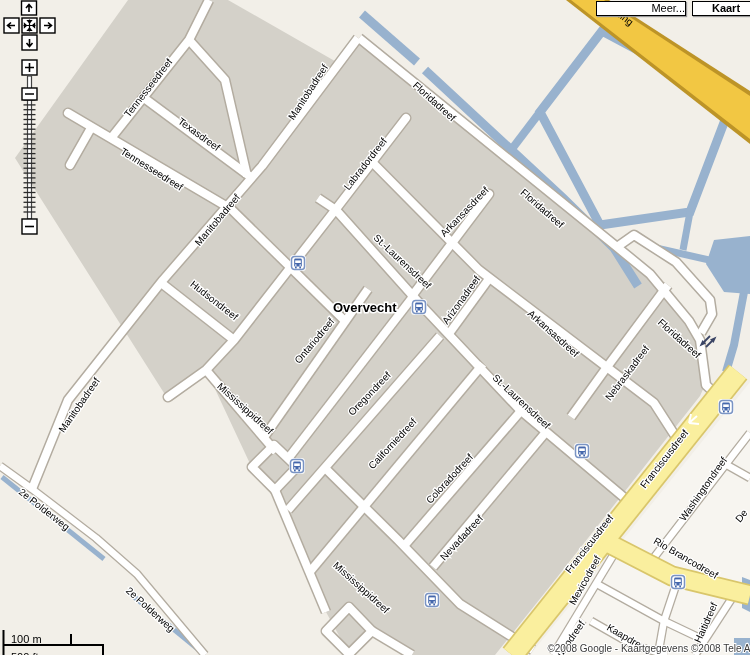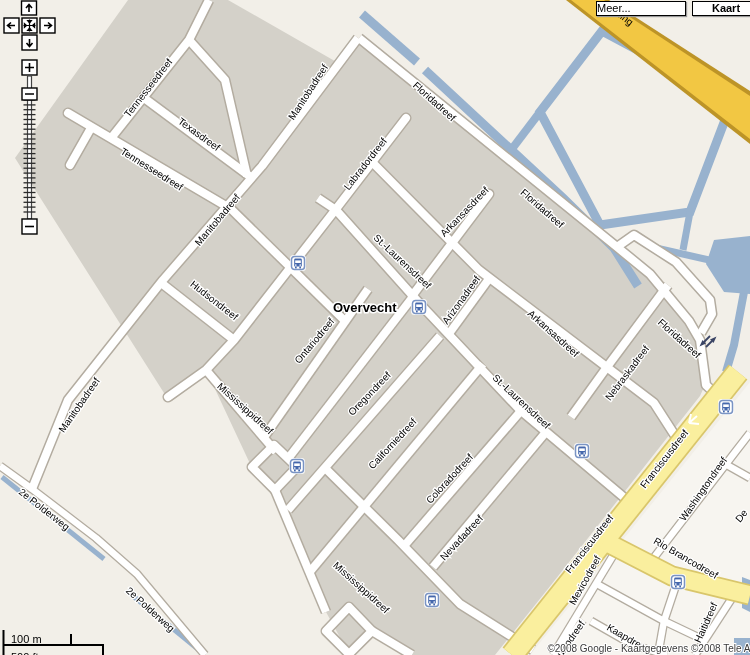--- a/index.html
+++ b/index.html
@@ -405,15 +405,15 @@
 <path d="M23.5,212.0 L35.5,212.0"></path>
 </g>
 
 <rect x="22" y="88" width="15" height="12" fill="#fff" stroke="#000" stroke-width="1.4"></rect>
 <path d="M25,94 L34,94" stroke="#000" stroke-width="1.5"></path>
 
 <rect x="22" y="219" width="15" height="15" fill="#fff" stroke="#000" stroke-width="1.4"></rect>
 <path d="M25,226.5 L34,226.5" stroke="#000" stroke-width="1.6"></path>
 </svg>
 
-<div style="position:absolute;left:596px;top:1px;width:88px;height:13px;background:#fff;border:1px solid #000;box-shadow:1px 1px 1px #999;text-align:left;font-size:11px;line-height:13px;">Meer...</div>
+<div style="position:absolute;left:596px;top:1px;width:88px;height:13px;background:#fff;border:1px solid #000;box-shadow:1px 1px 1px #999;text-align:right;font-size:11px;line-height:13px;">Meer...</div>
 <div style="position:absolute;left:692px;top:1px;width:66px;height:13px;background:#fff;border:1px solid #000;box-shadow:1px 1px 1px #999;text-align:center;font-size:11px;font-weight:bold;line-height:13px;">Kaart</div>
 </div>
 
 </body></html>

